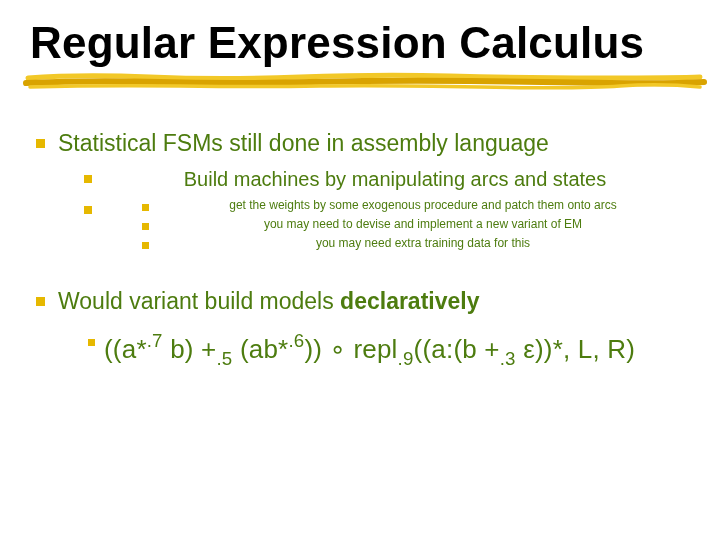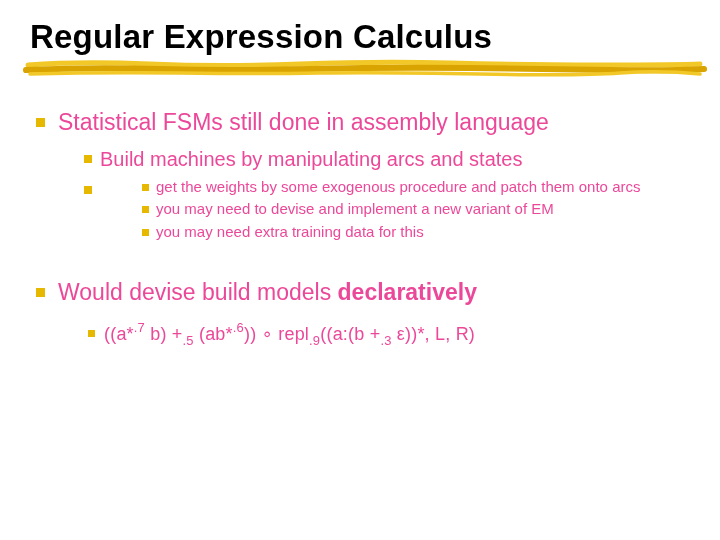--- a/index.html
+++ b/index.html
@@ -14,39 +14,39 @@
   .slide {
     box-sizing: border-box;
     width: 720px;
     height: 540px;
     padding: 18px 30px 0 30px;
     position: relative;
   }
   .title {
     font-family: "Arial Black", Arial, sans-serif;
     font-weight: 900;
-    font-size: 33px;
+    font-size: 44px;
     line-height: 1.15;
     color: #000;
     letter-spacing: 0.2px;
   }
   .underline-zone {
     position: relative;
     height: 20px;
     margin-top: 2px;
     margin-left: -30px;
     width: 740px;
   }
   .underline-zone svg {
     display: block;
   }
   .body {
-    margin-top: 30px;
+    margin-top: 38px;
     font-size: 23px;
-    color: #ec4899;
+    color: #4d7c0f;
   }
   ul {
     list-style: none;
     margin: 0;
     padding: 0;
   }
   .lvl1 > li {
     position: relative;
     padding-left: 28px;
     margin-bottom: 14px;
@@ -57,39 +57,40 @@
     position: absolute;
     left: 6px;
     top: 10px;
     width: 9px;
     height: 9px;
     background: #e6b800;
   }
   .lvl2 {
     margin-top: 10px;
     font-size: 20px;
+    text-align: center;
   }
   .lvl2 > li {
     position: relative;
     padding-left: 42px;
     margin-bottom: 6px;
     line-height: 1.25;
   }
   .lvl2 > li::before {
     content: "";
     position: absolute;
     left: 26px;
     top: 8px;
     width: 8px;
     height: 8px;
     background: #e6b800;
   }
   .lvl3 {
     margin-top: 6px;
-    font-size: 15px;
+    font-size: 12px;
   }
   .lvl3 > li {
     position: relative;
     padding-left: 56px;
     margin-bottom: 4px;
     line-height: 1.25;
   }
   .lvl3 > li::before {
     content: "";
     position: absolute;
@@ -99,21 +100,21 @@
     height: 7px;
     background: #e6b800;
   }
   .sec2 {
     margin-top: 36px;
   }
   .formula-row {
     position: relative;
     padding-left: 46px;
     margin-top: 14px;
-    font-size: 18px;
+    font-size: 26px;
     letter-spacing: 0.2px;
   }
   .formula-row::before {
     content: "";
     position: absolute;
     left: 30px;
     top: 9px;
     width: 7px;
     height: 7px;
     background: #e6b800;
@@ -170,21 +171,21 @@
               </li>
               <li>
                 <span>you may need extra training data for this</span>
               </li>
             </ul>
           </li>
         </ul>
       </li>
 
       <li class="sec2">
-        <span>Would devise build models </span><b>declaratively</b>
+        <span>Would variant build models </span><b>declaratively</b>
 
         <div class="formula-row">
           <span>((a*</span><span class="sup">.7</span><span> b)  +</span><span class="sub">.5</span><span>  (ab*</span><span class="sup">.6</span><span>)) </span><span class="ring">∘</span><span> repl</span><span class="sub">.9</span><span>((a:(b +</span><span class="sub">.3</span><span> ε))*, L, R)</span>
         </div>
       </li>
     </ul>
   </div>
 
 </div>
 

